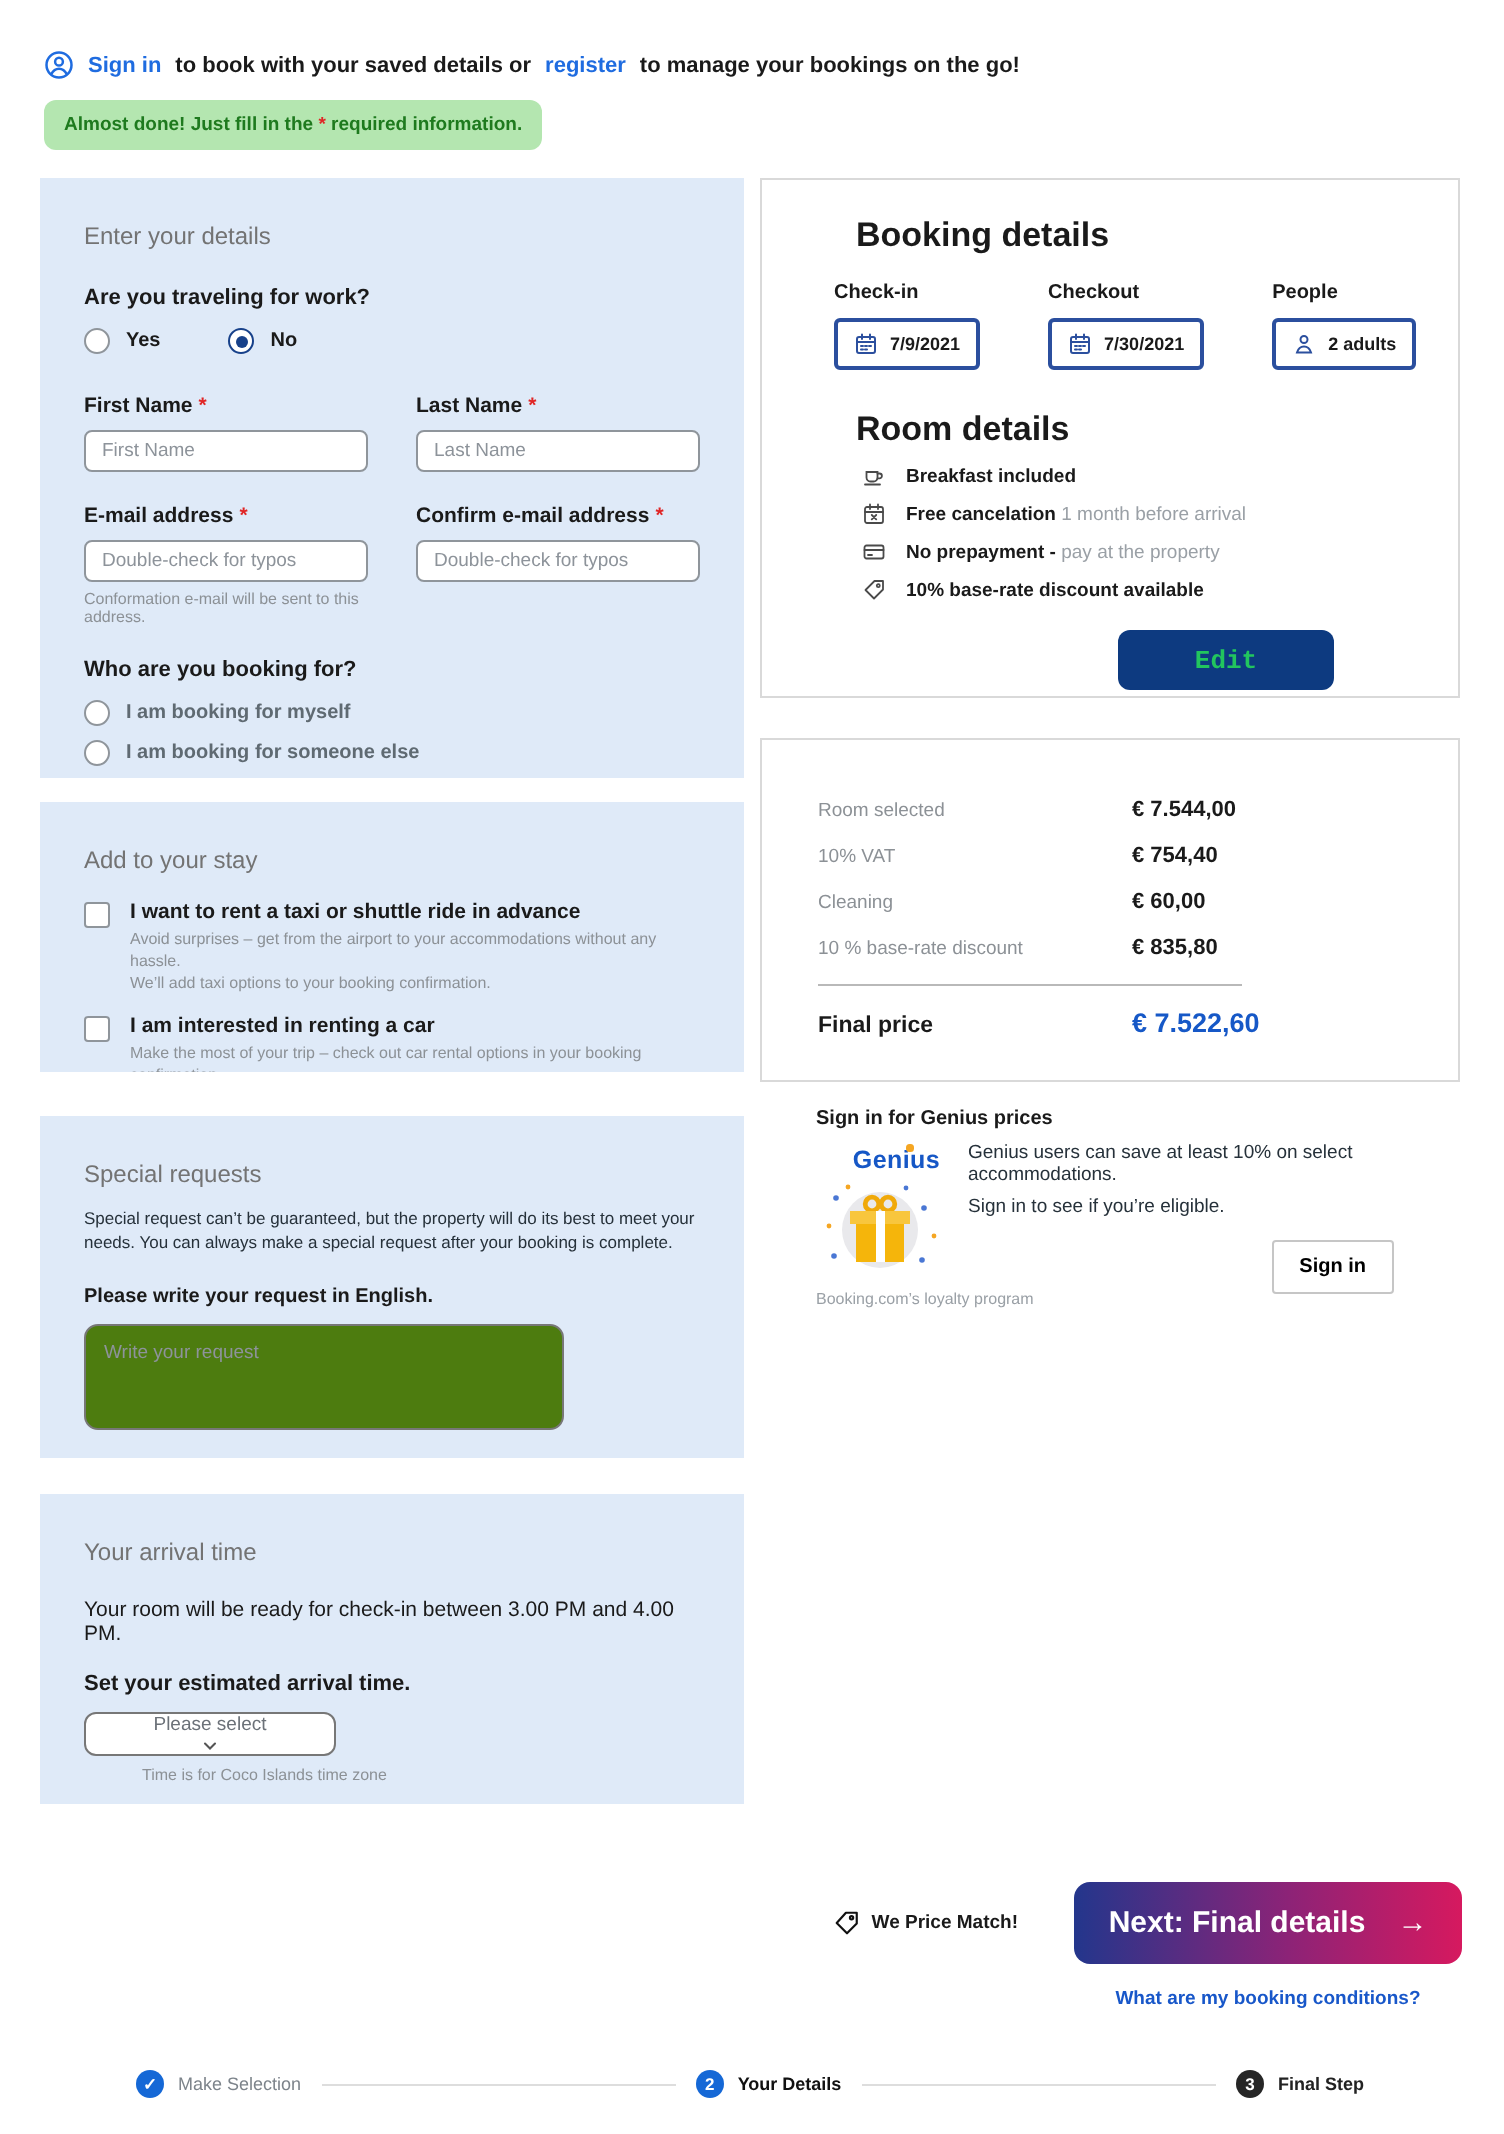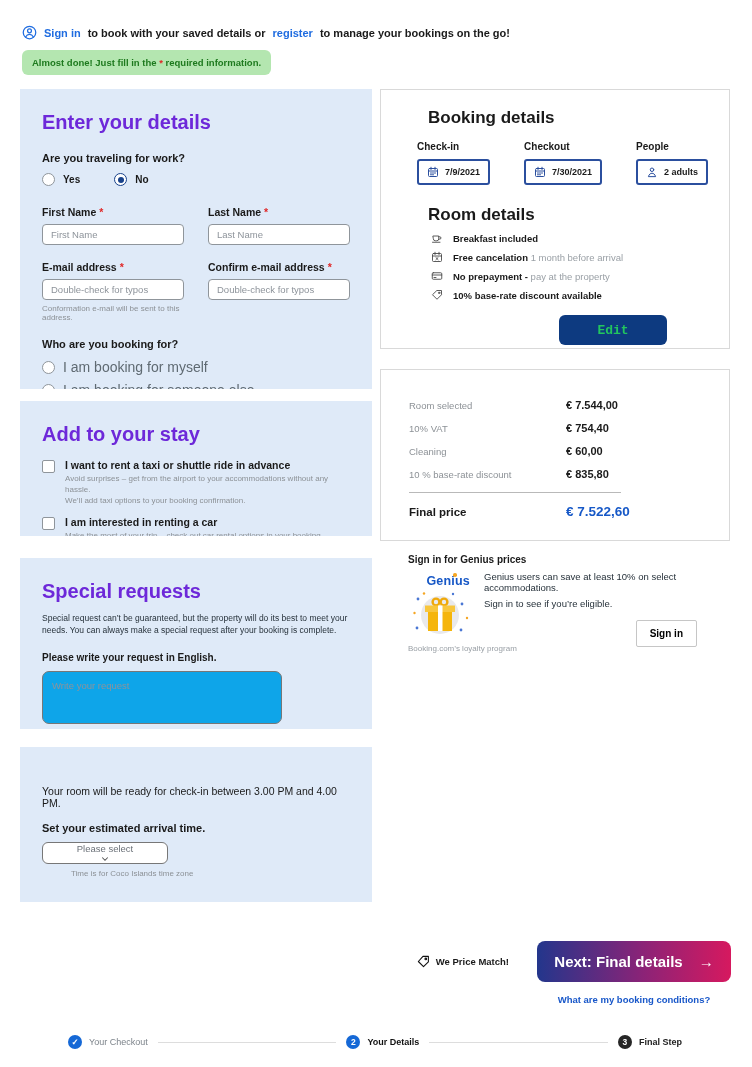--- a/index.html
+++ b/index.html
@@ -16,53 +16,53 @@
     font-size:9.5px; font-weight:bold; padding:7px 10px; border-radius:6px; }
   .banner .req { color:#e02626; }
 
   
   .cols { display:flex; gap:8px; margin:14px 0 0 20px; align-items:flex-start; }
   .col-left { width:352px; }
   .col-right { width:350px; }
 
   
   .panel { background:#dfeaf8; padding:22px; overflow:hidden; }
-  .panel h2 { font-size:20px; color:#6d28d9; font-weight:bold; }
+  .panel h2 { font-size:12px; color:#737373; font-weight:normal; }
   .p1 { height:300px; margin-bottom:12px; }
   .p2 { height:135px; margin-bottom:22px; }
   .p3 { height:171px; margin-bottom:18px; }
   .p4 { height:155px; }
 
   .q { font-size:11px; font-weight:bold; margin-bottom:9px; }
   .radio-row { display:flex; align-items:center; gap:8px; font-size:10px; }
   .radio { width:13px; height:13px; border-radius:50%; border:1px solid #8f959b; background:#fff; flex:0 0 auto; position:relative; cursor:pointer; }
   .radio.checked { border:1.5px solid #17418a; }
   .radio.checked::after { content:''; position:absolute; inset:2.5px; background:#17418a; border-radius:50%; }
   .work-row { display:flex; gap:34px; margin-bottom:20px; }
 
   .grid2 { display:grid; grid-template-columns:142px 142px; column-gap:24px; }
   .flabel { font-size:10.5px; font-weight:bold; margin-bottom:6px; display:flex; gap:3px; }
   .ast { color:#e02626; }
   input.text { width:100%; height:21px; border:1px solid #8f959b; border-radius:4px; padding:0 8px;
     font-size:9.5px; font-family:inherit; color:#333; background:#fff; }
   input::placeholder, textarea::placeholder { color:#8d939a; }
   .helper { font-size:8px; color:#8c9196; }
   .mb16 { margin-bottom:16px; }
-  .bookfor .radio-row { margin-bottom:7px; color:#5f6a72; font-size:14px; }
+  .bookfor .radio-row { margin-bottom:7px; color:#5f6a72; font-size:10px;font-weight:bold; }
 
   
   .cbrow { display:flex; gap:10px; align-items:flex-start; margin-bottom:10px; }
   .cb { width:13px; height:13px; border:1px solid #8f959b; border-radius:2px; background:#fff; flex:0 0 auto; margin-top:1px; cursor:pointer; }
   .cbrow .lbl { font-size:10.5px; font-weight:bold; }
   .cbrow .sub { font-size:8px; color:#8c9196; margin-top:3px; line-height:1.35; }
 
   
   .desc { font-size:8.5px; line-height:1.4; color:#26313a; margin:10px 0 15px; }
   textarea.req-box { width:240px; height:53px; border:1px solid #777; border-radius:7px; padding:8px 9px;
-    font-size:9.5px; font-family:inherit; resize:none; background:#0ea5e9; }
+    font-size:9.5px; font-family:inherit; resize:none; background:#4d7c0f; }
 
   
   .info { font-size:10.5px; margin:16px 0 13px; }
   .select { width:126px; height:22px; background:#fff; border:1px solid #777; border-radius:6px;
     display:flex; align-items:center; justify-content:space-between; padding:0 9px; font-size:9.5px; color:#6b7178; cursor:pointer;flex-direction:column; }
 
   
   .card { background:#fff; border:1px solid #d9d9d9; padding:18px 28px; overflow:hidden; }
   .c1 { height:260px; margin-bottom:20px; }
   .c2 { height:172px; margin-bottom:13px; }
@@ -241,20 +241,21 @@
       <h2>Special requests</h2>
       <div class="desc">
         <span>Special request can’t be guaranteed, but the property will do its best to meet your</span><br>
         <span>needs. You can always make a special request after your booking is complete.</span>
       </div>
       <div class="q" style="margin-bottom:8px;font-size:10px;">Please write your request in English.</div>
       <textarea class="req-box" placeholder="Write your request" style=""></textarea>
     </div>
 
     <div class="panel p4">
+      <h2>Your arrival time</h2>
       <div class="info">Your room will be ready for check-in between 3.00 PM and 4.00 PM.</div>
       <div class="q" style="margin-bottom:8px;">Set your estimated arrival time.</div>
       <div class="select">
         <span>Please select</span>
         <span class="icon">
           <svg width="10" height="10" viewBox="0 0 24 24" fill="none" stroke="#555" stroke-width="2.5" stroke-linecap="round">
               <path d="M6 9l6 6 6-6"></path>
             </svg>
         </span>
       </div>
@@ -428,21 +429,21 @@
     <span>Next: Final details</span>
     <span>→</span>
   </button>
 </div>
 <div class="conditions">What are my booking conditions?</div>
 
 
 <div class="progress">
   <div class="step">
     <span class="pcircle blue">✓</span>
-    <span class="plabel done">Your Checkout</span>
+    <span class="plabel done">Make Selection</span>
   </div>
   <div class="pline"></div>
   <div class="step">
     <span class="pcircle blue">2</span>
     <span class="plabel active">Your Details</span>
   </div>
   <div class="pline"></div>
   <div class="step">
     <span class="pcircle dark">3</span>
     <span class="plabel last">Final Step</span>

